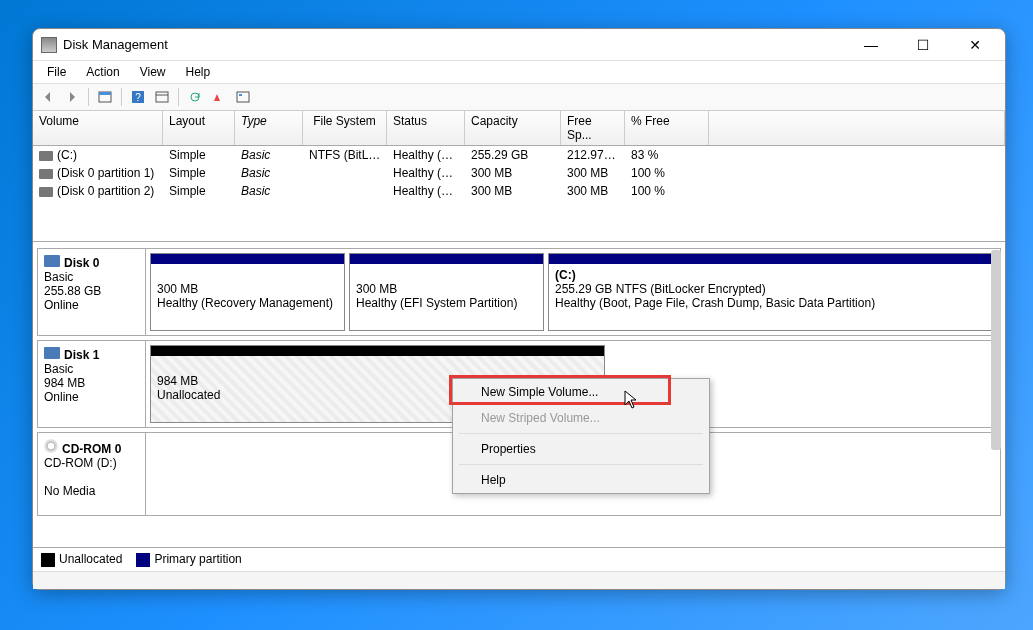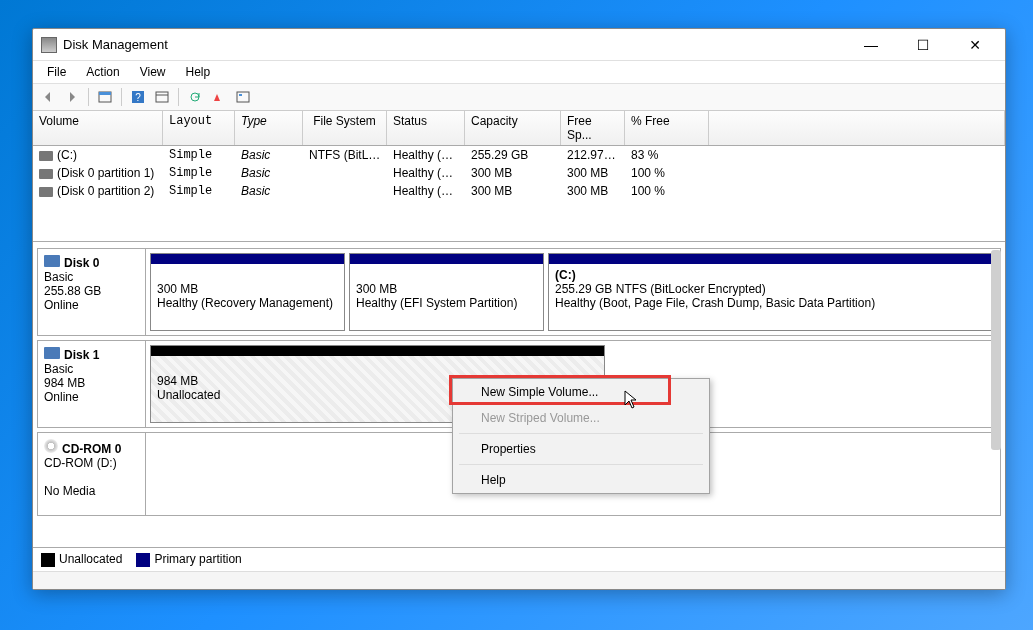--- a/index.html
+++ b/index.html
@@ -14,21 +14,21 @@
 }
 
 .window {
   position: absolute;
   left: 32px;
   top: 28px;
   width: 974px;
   height: 562px;
   background: #fff;
   border: 1px solid #888;
-  border-radius: 2px;
+  border-radius: 8px;
   box-shadow: 0 4px 20px rgba(0,0,0,0.3);
   display: flex;
   flex-direction: column;
 }
 
 .titlebar {
   height: 32px;
   display: flex;
   align-items: center;
   padding: 0 8px;
@@ -94,21 +94,21 @@
 }
 .grid-row {
   display: flex;
   height: 18px;
   align-items: center;
 }
 .grid-row > div { padding: 1px 6px; white-space: nowrap; overflow: hidden; text-overflow: ellipsis; }
 .vol-icon { width: 14px; height: 10px; display: inline-block; background: #777; margin-right: 4px; vertical-align: middle; border-radius:1px; }
 
 .c-vol { width: 130px; }
-.c-layout { width: 72px; font-family: Liberation Mono, monospace; }
+.c-layout { width: 72px; }
 .c-type { width: 68px; font-style: italic; }
 .c-fs { width: 84px; text-align: center; }
 .c-status { width: 78px; }
 .c-cap { width: 96px; }
 .c-free { width: 64px; }
 .c-pct { width: 84px; }
 
 .disk-panels {
   flex: 1;
   overflow: auto;

